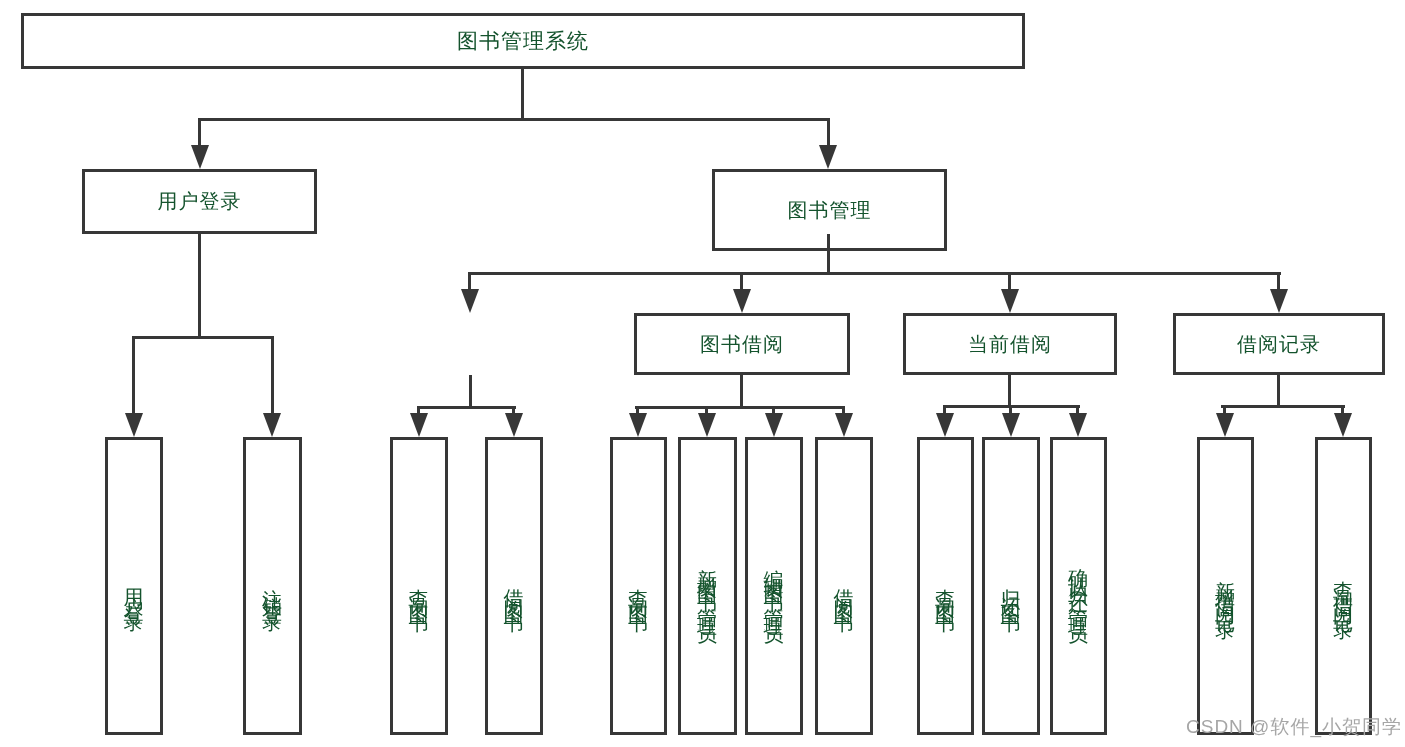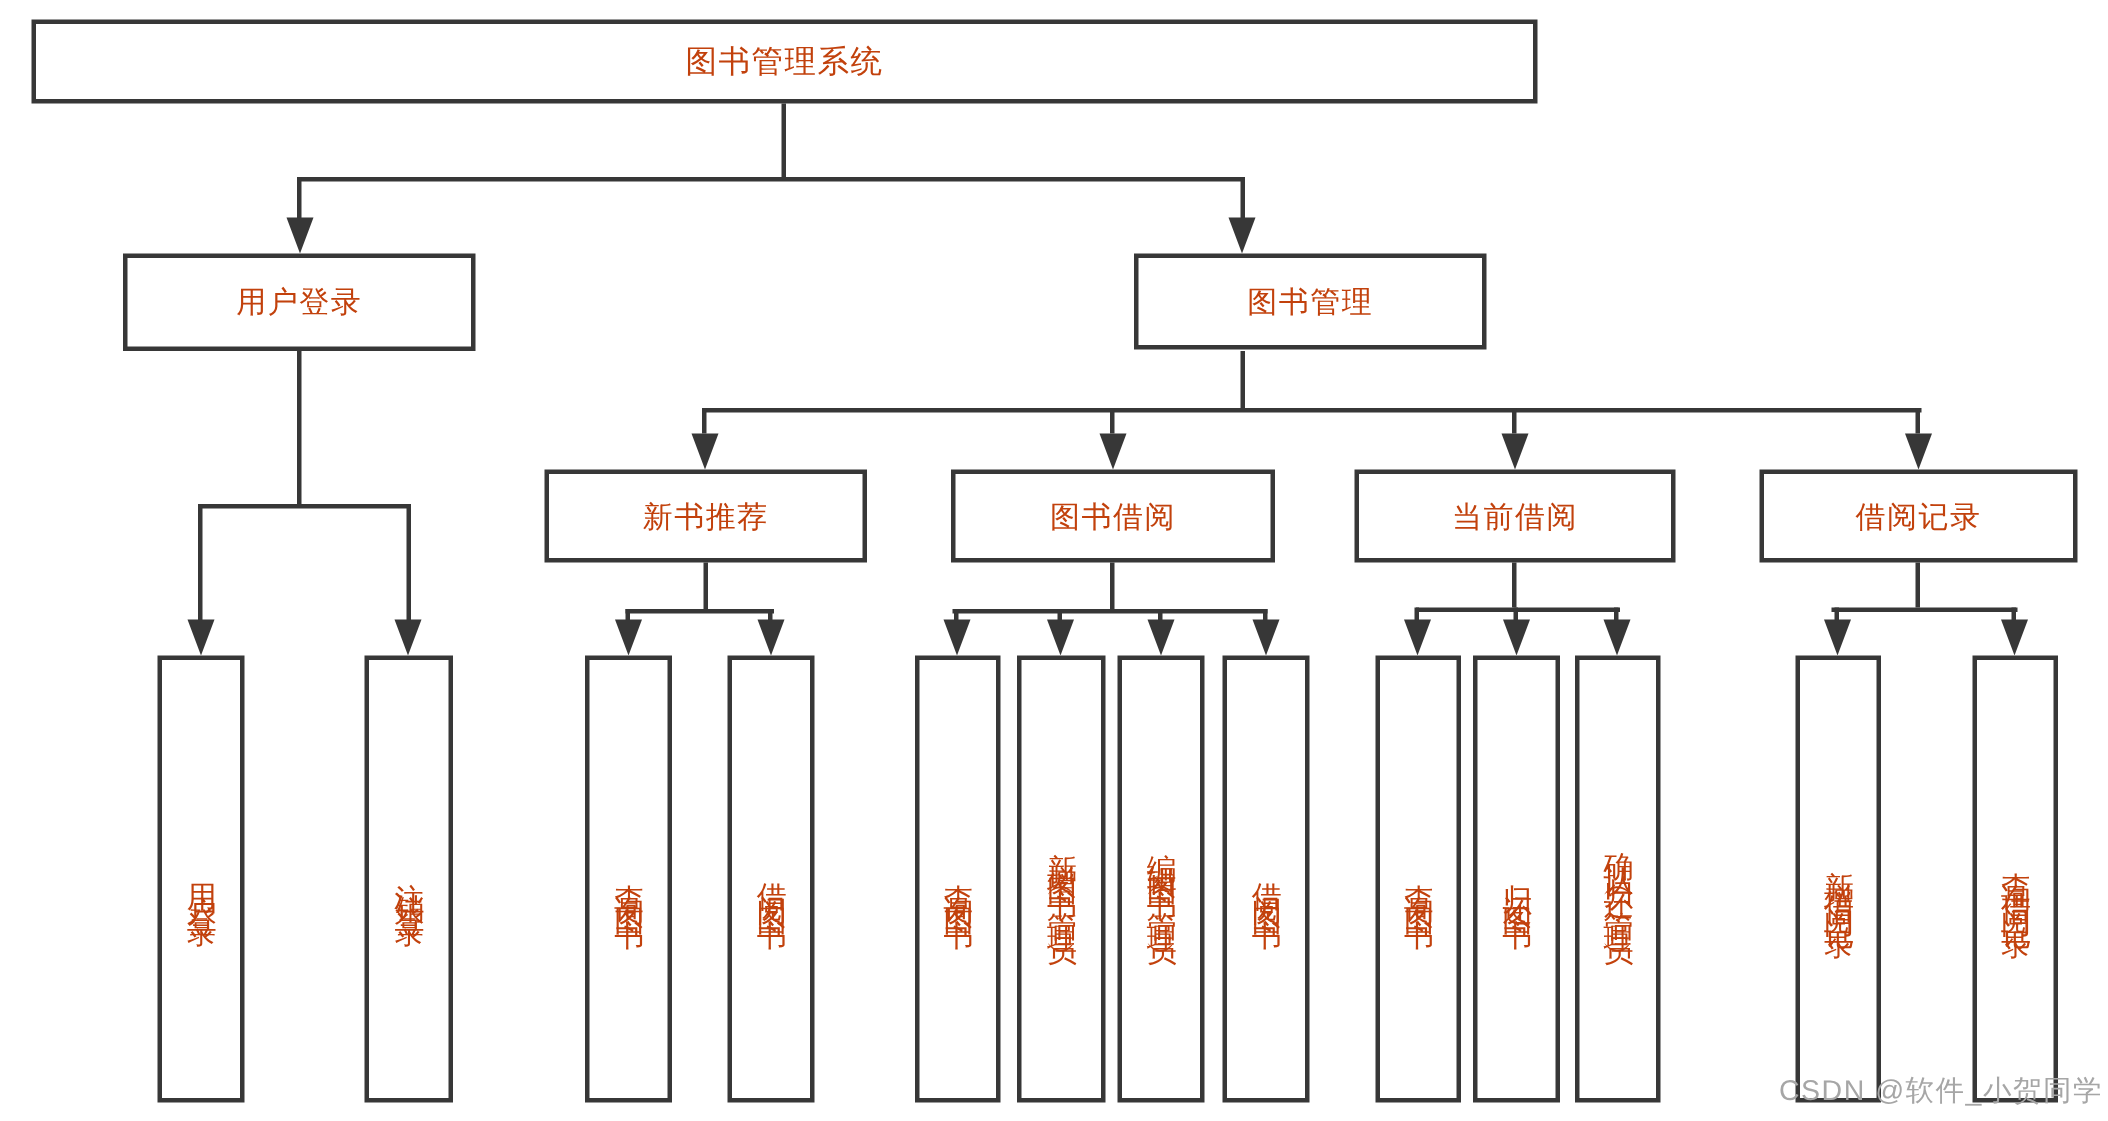--- a/index.html
+++ b/index.html
@@ -5,21 +5,21 @@
   html,body { margin:0; padding:0; background:#ffffff; }
   .canvas {
     position:relative; width:1405px; height:747px;
     background:#ffffff; overflow:hidden;
     font-family:"Liberation Sans", sans-serif;
   }
   .node {
     position:absolute; box-sizing:border-box;
     background:#ffffff; border:3px solid #373737;
     display:flex; align-items:center; justify-content:center;
-    color:#c2410c; font-size:20px; letter-spacing:1px;
+    color:#14532d; font-size:20px; letter-spacing:1px;
     white-space:nowrap;
   }
   .root { font-size:21px; }
   .vnode {
     writing-mode:vertical-rl; text-orientation:mixed;
     font-size:20px; letter-spacing:8px; line-height:1;
     padding-top:6px;
   }
   .line { position:absolute; background:#373737; }
   .vline { width:3px; }
@@ -44,41 +44,40 @@
   <div class="node root" style="left:21px; top:13px; width:1004px; height:56px;">图书管理系统</div>
 
   <div class="line vline" style="left:521px; top:69px; height:49px;"></div>
   <div class="line hline" style="left:199px; top:118px; width:631px;"></div>
   <div class="line vline" style="left:198px; top:118px; height:30px;"></div>
   <div class="arrowhead" style="left:191px; top:145px;"></div>
   <div class="line vline" style="left:827px; top:118px; height:30px;"></div>
   <div class="arrowhead" style="left:819px; top:145px;"></div>
 
   <div class="node" style="left:82px; top:169px; width:235px; height:65px;">用户登录</div>
-  <div class="node" style="left:712px; top:169px; width:235px; height:64px;margin-left:44px;">图书管理</div>
+  <div class="node" style="left:712px; top:169px; width:235px; height:82px;">图书管理</div>
 
   <div class="line vline" style="left:198px; top:234px; height:102px;"></div>
   <div class="line hline" style="left:133px; top:336px; width:141px;"></div>
   <div class="line vline" style="left:132px; top:336px; height:79px;"></div>
   <div class="arrowhead" style="left:125px; top:413px;"></div>
   <div class="line vline" style="left:271px; top:336px; height:79px;"></div>
   <div class="arrowhead" style="left:263px; top:413px;"></div>
 
   <div class="line vline" style="left:827px; top:234px; height:38px;"></div>
   <div class="line hline" style="left:468px; top:272px; width:813px;"></div>
   <div class="line vline" style="left:468px;  top:272px; height:17px;"></div>
   <div class="arrowhead" style="left:461px;  top:289px;"></div>
   <div class="line vline" style="left:740px;  top:272px; height:17px;"></div>
   <div class="arrowhead" style="left:733px;  top:289px;"></div>
   <div class="line vline" style="left:1008px; top:272px; height:17px;"></div>
   <div class="arrowhead" style="left:1001px; top:289px;"></div>
   <div class="line vline" style="left:1277px; top:272px; height:17px;"></div>
   <div class="arrowhead" style="left:1270px; top:289px;"></div>
 
-  <div class="node" style="left:363px; top:313px; width:215px; height:62px;">新书推荐</div>
   <div class="node" style="left:903px; top:313px; width:214px; height:62px;">当前借阅</div>
   <div class="node" style="left:634px; top:313px; width:216px; height:62px;">图书借阅</div>
   <div class="node" style="left:1173px; top:313px; width:212px; height:62px;">借阅记录</div>
 
   <div class="line vline" style="left:469px; top:375px; height:31px;"></div>
   <div class="line hline" style="left:417px; top:406px; width:99px;"></div>
   <div class="line vline" style="left:417px; top:406px; height:10px;"></div>
   <div class="arrowhead" style="left:410px; top:413px;"></div>
   <div class="line vline" style="left:512px; top:406px; height:10px;"></div>
   <div class="arrowhead" style="left:505px; top:413px;"></div>

